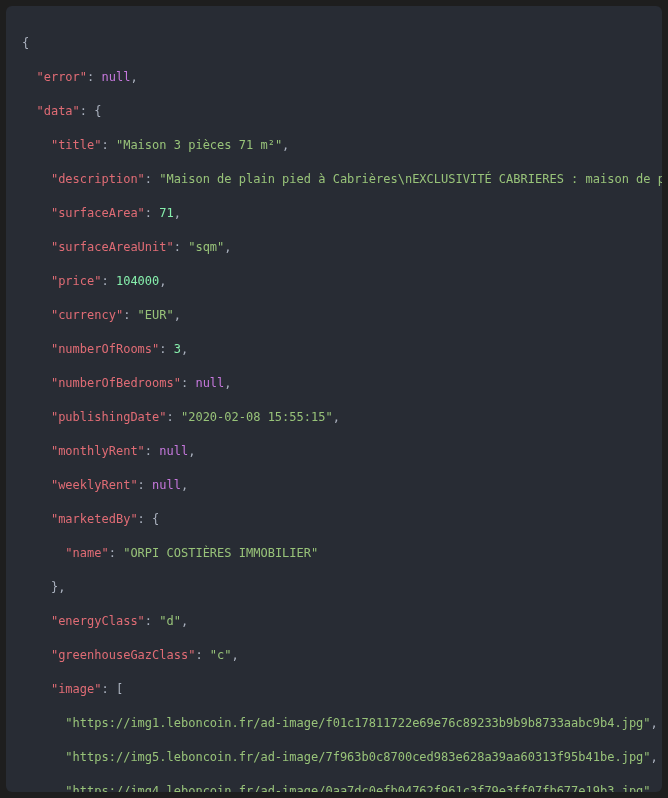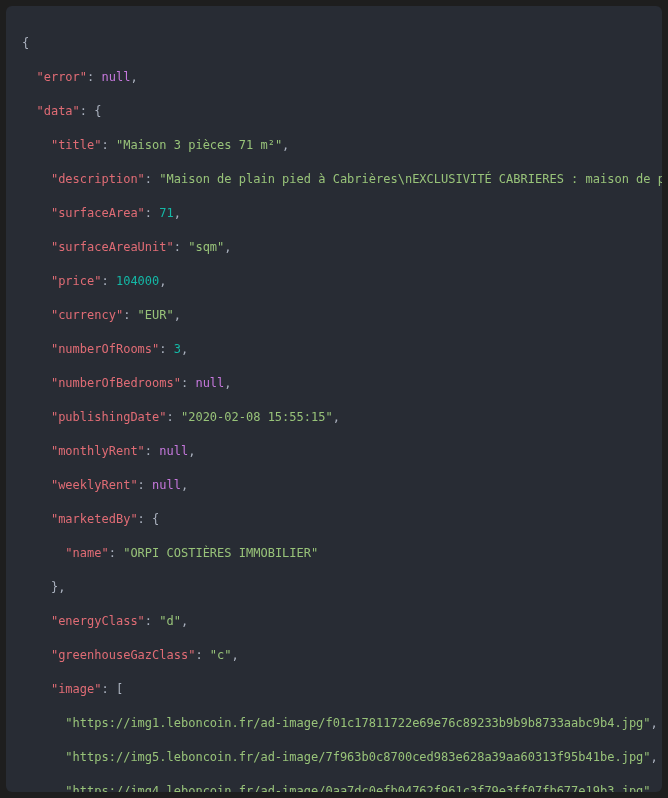--- a/index.html
+++ b/index.html
@@ -21,21 +21,21 @@
     font-family: "Menlo", "Consolas", "DejaVu Sans Mono", monospace;
     font-size: 12px;
     line-height: 17px;
     color: #abb2bf;
     white-space: pre;
     overflow: hidden;
   }
   .key   { color: #e06c75; }   
   .punc  { color: #abb2bf; }   
   .str   { color: #98c379; }   
-  .num   { color: #14b8a6; }   
+  .num   { color: #86efac; }   
   .kwd   { color: #c678dd; }   
   .line  { display: block; }
 </style>
 </head>
 <body>
 
 <div class="code-container">
 <span class="line"><span class="punc">{</span></span>
 <span class="line">  <span class="key">"error"</span><span class="punc">: </span><span class="kwd">null</span><span class="punc">,</span></span>
 <span class="line">  <span class="key">"data"</span><span class="punc">: {</span></span>

